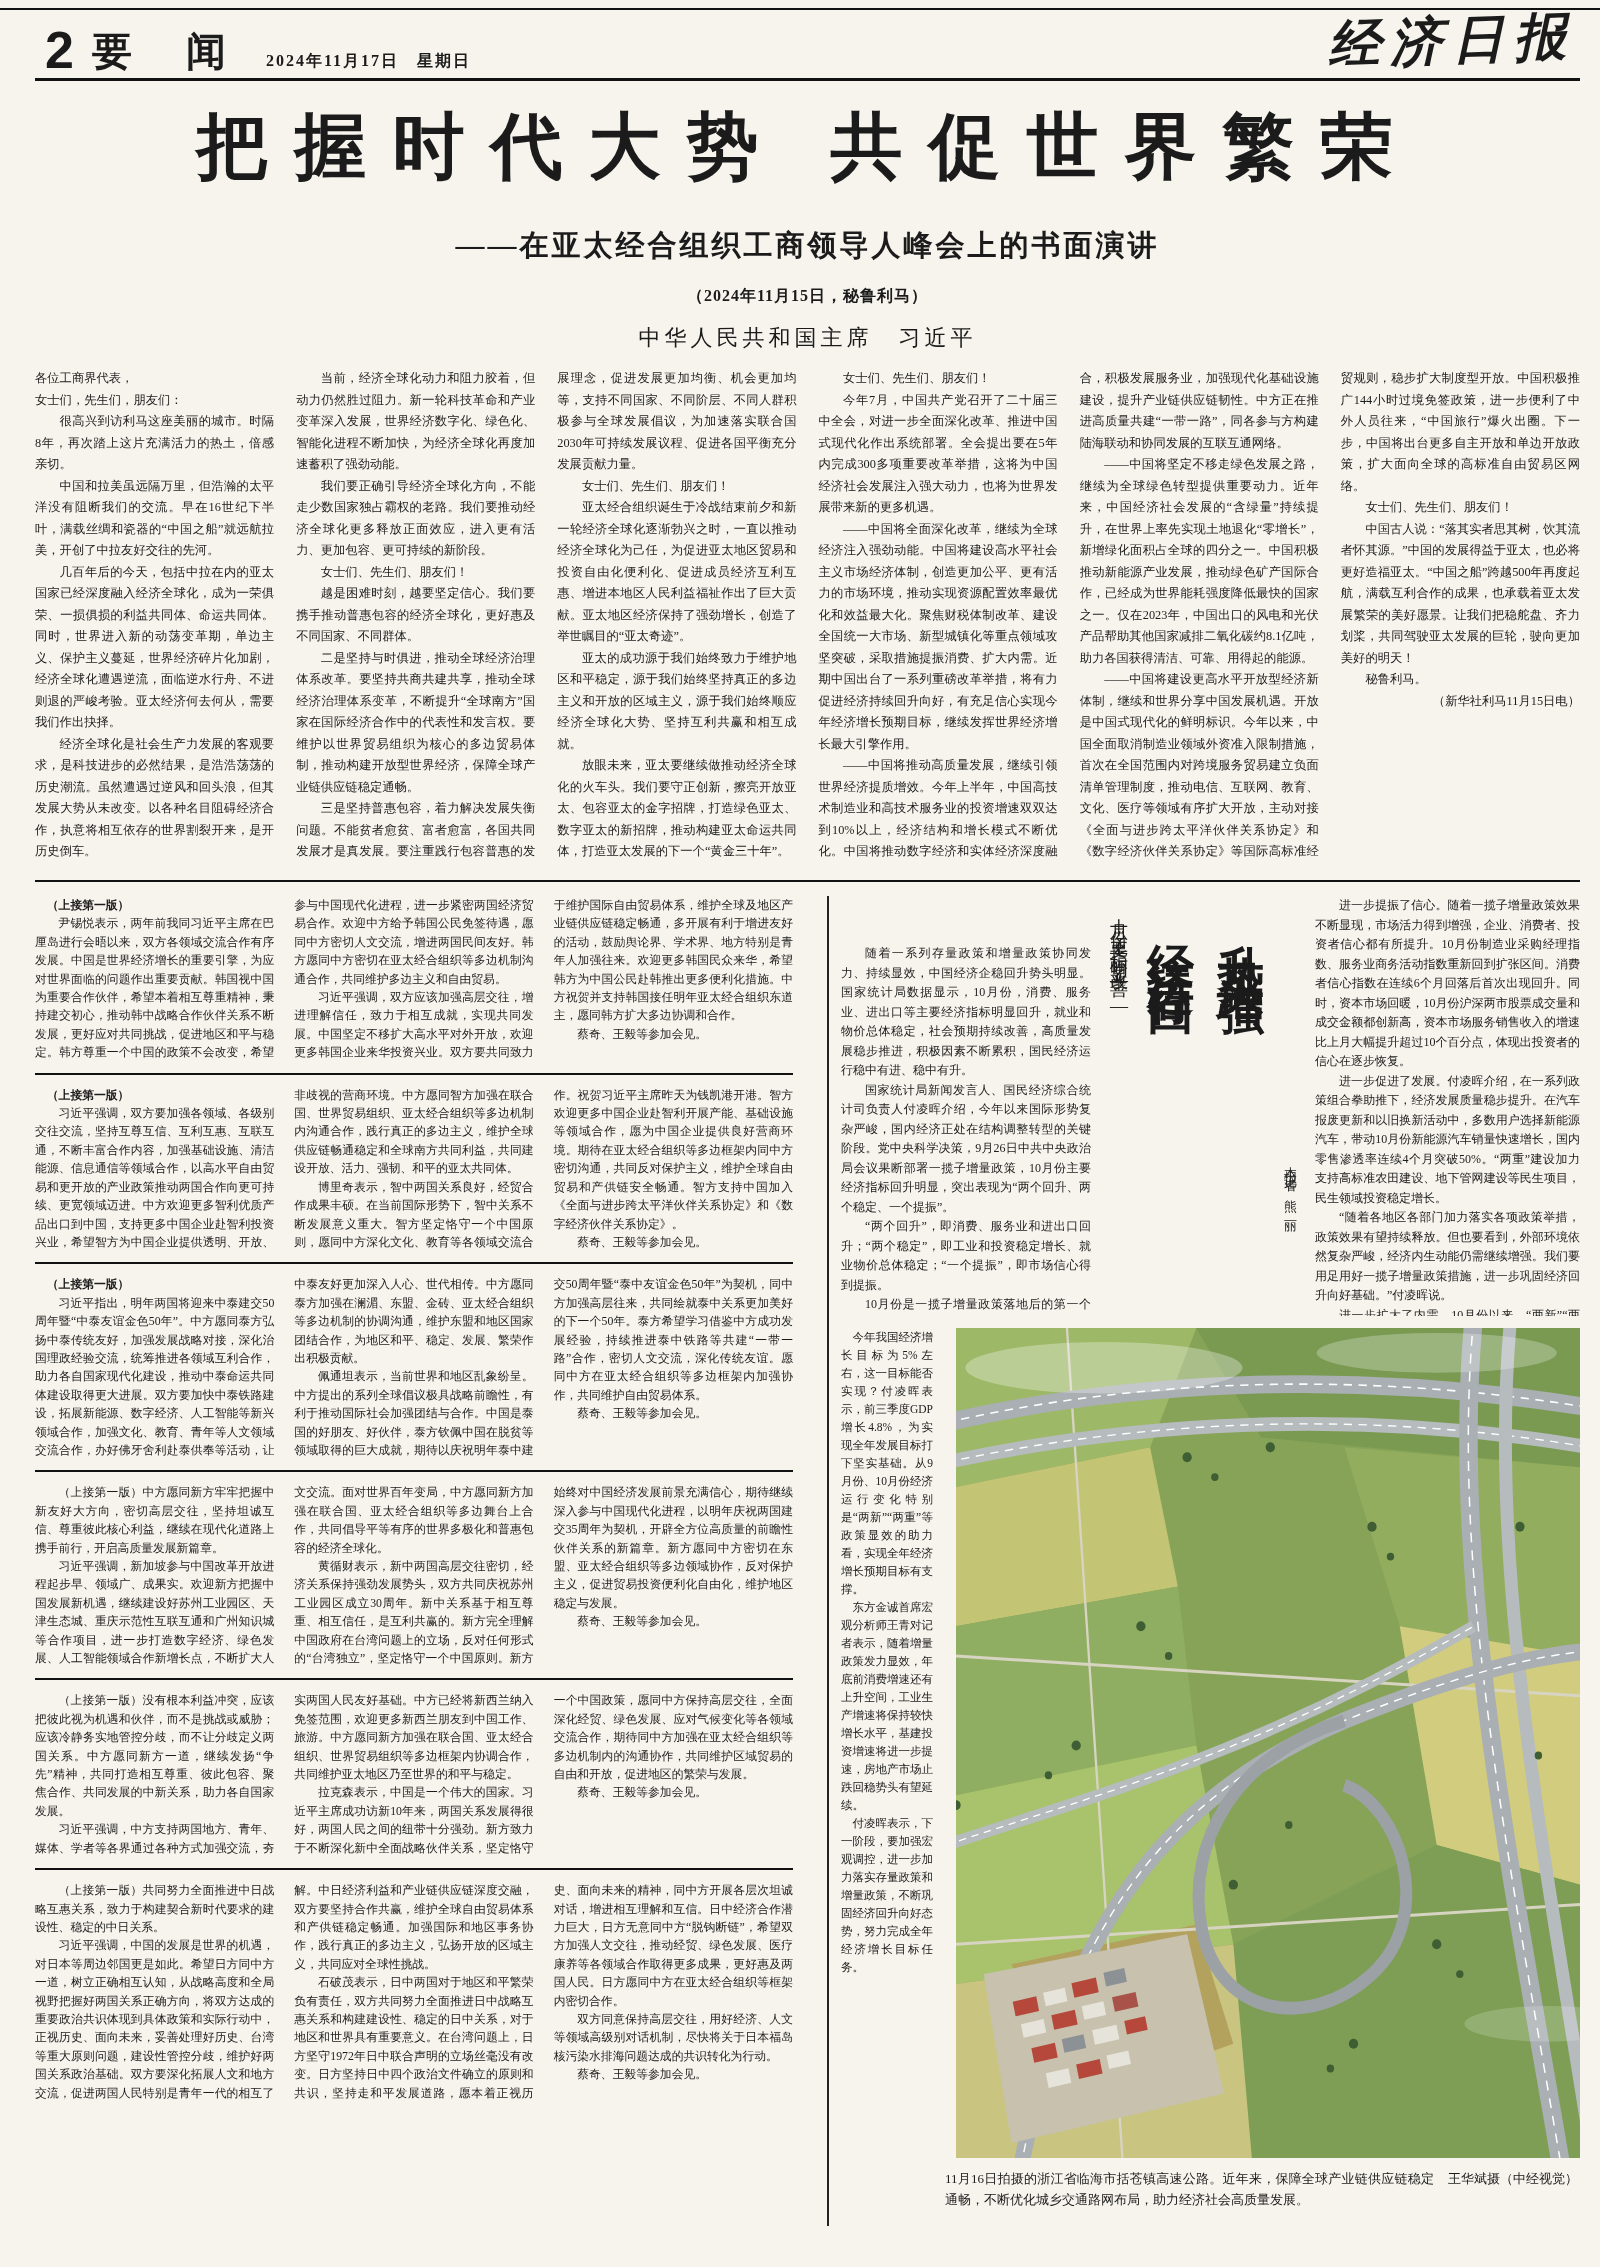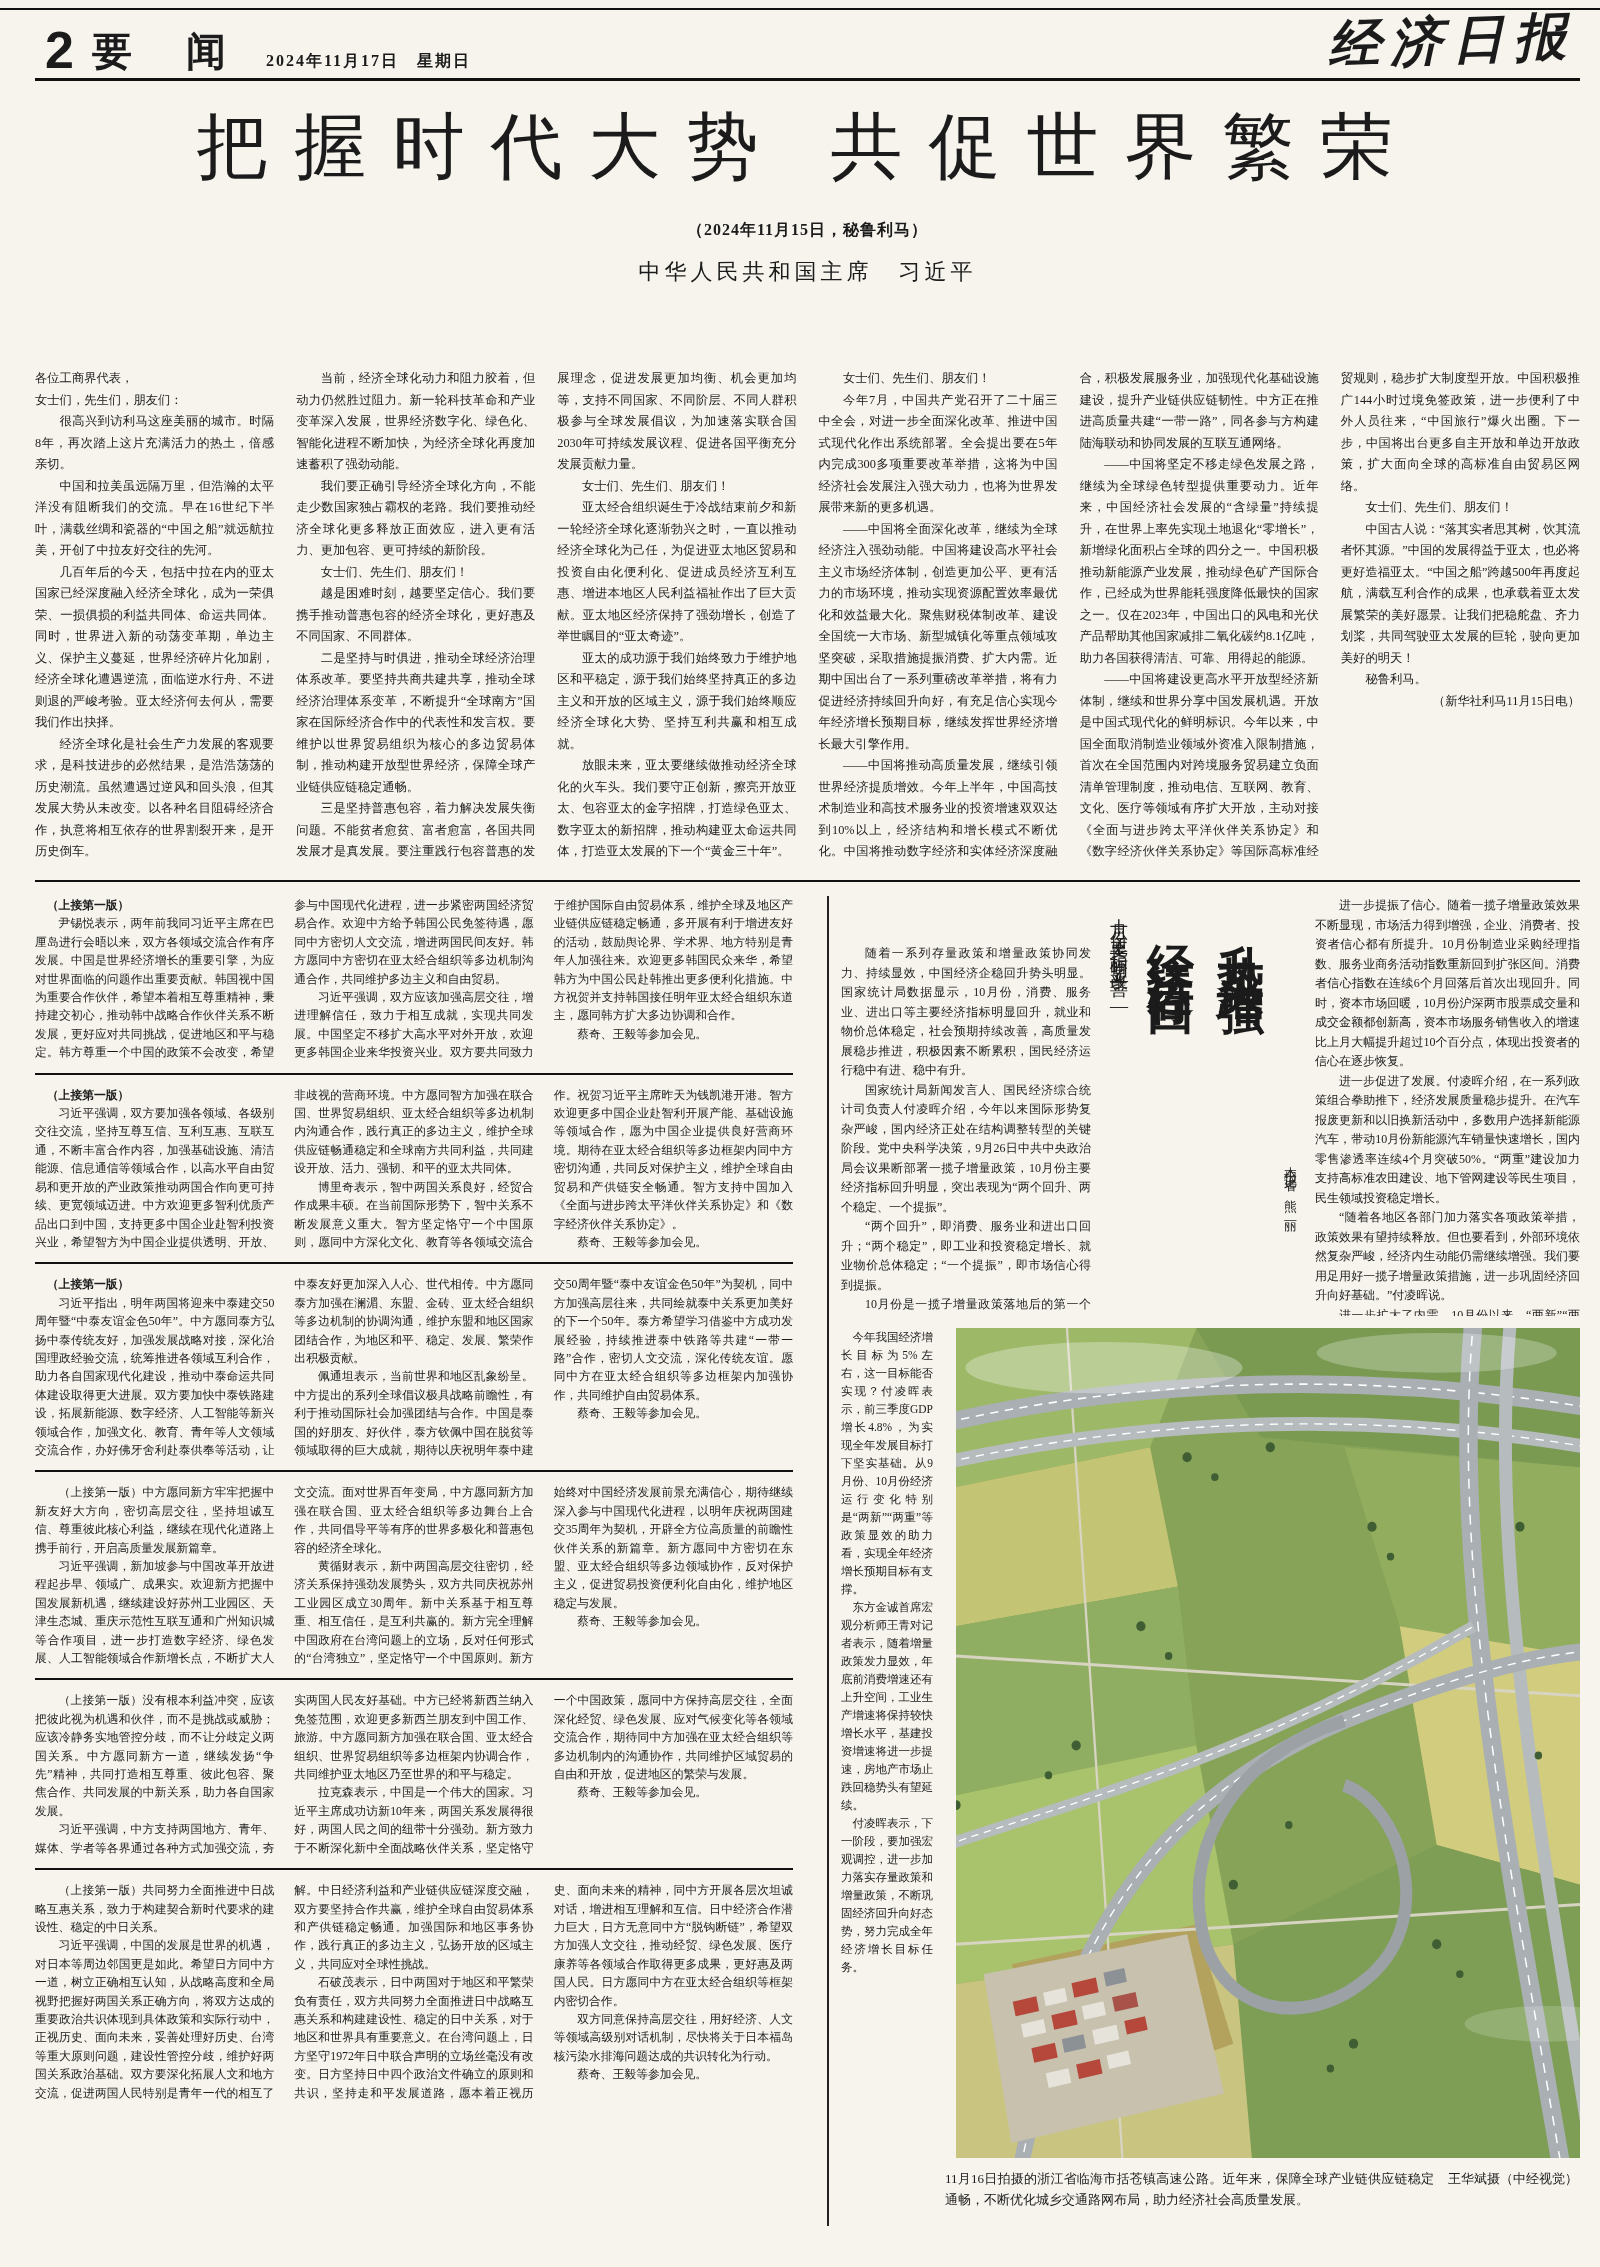--- a/index.html
+++ b/index.html
@@ -14,21 +14,21 @@
   .hdr{position:absolute;top:14px;left:0;width:100%;height:60px;}
   .hdr-left{position:absolute;left:10px;bottom:0;display:flex;align-items:flex-end;gap:18px;}
   .pagenum{font-family:"Liberation Sans","DejaVu Sans",sans-serif;font-weight:900;font-size:52px;line-height:48px;}
   .section{font-weight:900;font-size:40px;line-height:44px;letter-spacing:22px;}
   .hdr-date{font-weight:bold;font-size:16px;line-height:26px;letter-spacing:2px;}
   .masthead{position:absolute;right:4px;bottom:-2px;font-size:52px;font-weight:bold;font-style:italic;
     letter-spacing:10px;transform:rotate(-2deg);}
   .hdr-rule{position:absolute;top:78px;left:0;width:100%;height:3px;background:#111;}
   
   .headline-area{position:absolute;top:92px;left:0;width:100%;text-align:center;}
-  .main-headline{font-family:"Liberation Sans","DejaVu Sans",sans-serif;font-weight:400;
+  .main-headline{font-family:"Liberation Sans","DejaVu Sans",sans-serif;font-weight:700;
     font-size:72px;line-height:108px;letter-spacing:26px;white-space:nowrap;}
   .sub-headline{font-weight:bold;font-size:29px;letter-spacing:3px;margin-top:26px;}
   .dateline{font-weight:bold;font-size:16px;margin-top:20px;letter-spacing:1px;}
   .speech-byline{font-size:22px;margin-top:16px;letter-spacing:4px;}
   
   .speech-body{position:absolute;top:368px;left:0;width:100%;height:500px;overflow:hidden;
     column-count:6;column-gap:22px;column-fill:auto;
     font-size:12.3px;line-height:21.5px;text-align:justify;}
   .speech-body p{margin:0;text-indent:2em;}
   .speech-body p.no-indent{text-indent:0;}
@@ -75,20 +75,21 @@
       <span class="pagenum">2</span>
       <span class="section">要 闻</span>
       <span class="hdr-date">2024年11月17日　星期日</span>
     </div>
     <div class="masthead">经济日报</div>
   </div>
   <div class="hdr-rule"></div>
 
   <div class="headline-area">
     <div class="main-headline">把握时代大势 共促世界繁荣</div>
+    <div class="sub-headline">——在亚太经合组织工商领导人峰会上的书面演讲</div>
     <div class="dateline">（2024年11月15日，秘鲁利马）</div>
     <div class="speech-byline">中华人民共和国主席　习近平</div>
   </div>
 
   <div class="speech-body">
     <div>
         <p class="no-indent">各位工商界代表，</p>
         <p class="no-indent">女士们，先生们，朋友们：</p>
       </div>
     <div>

